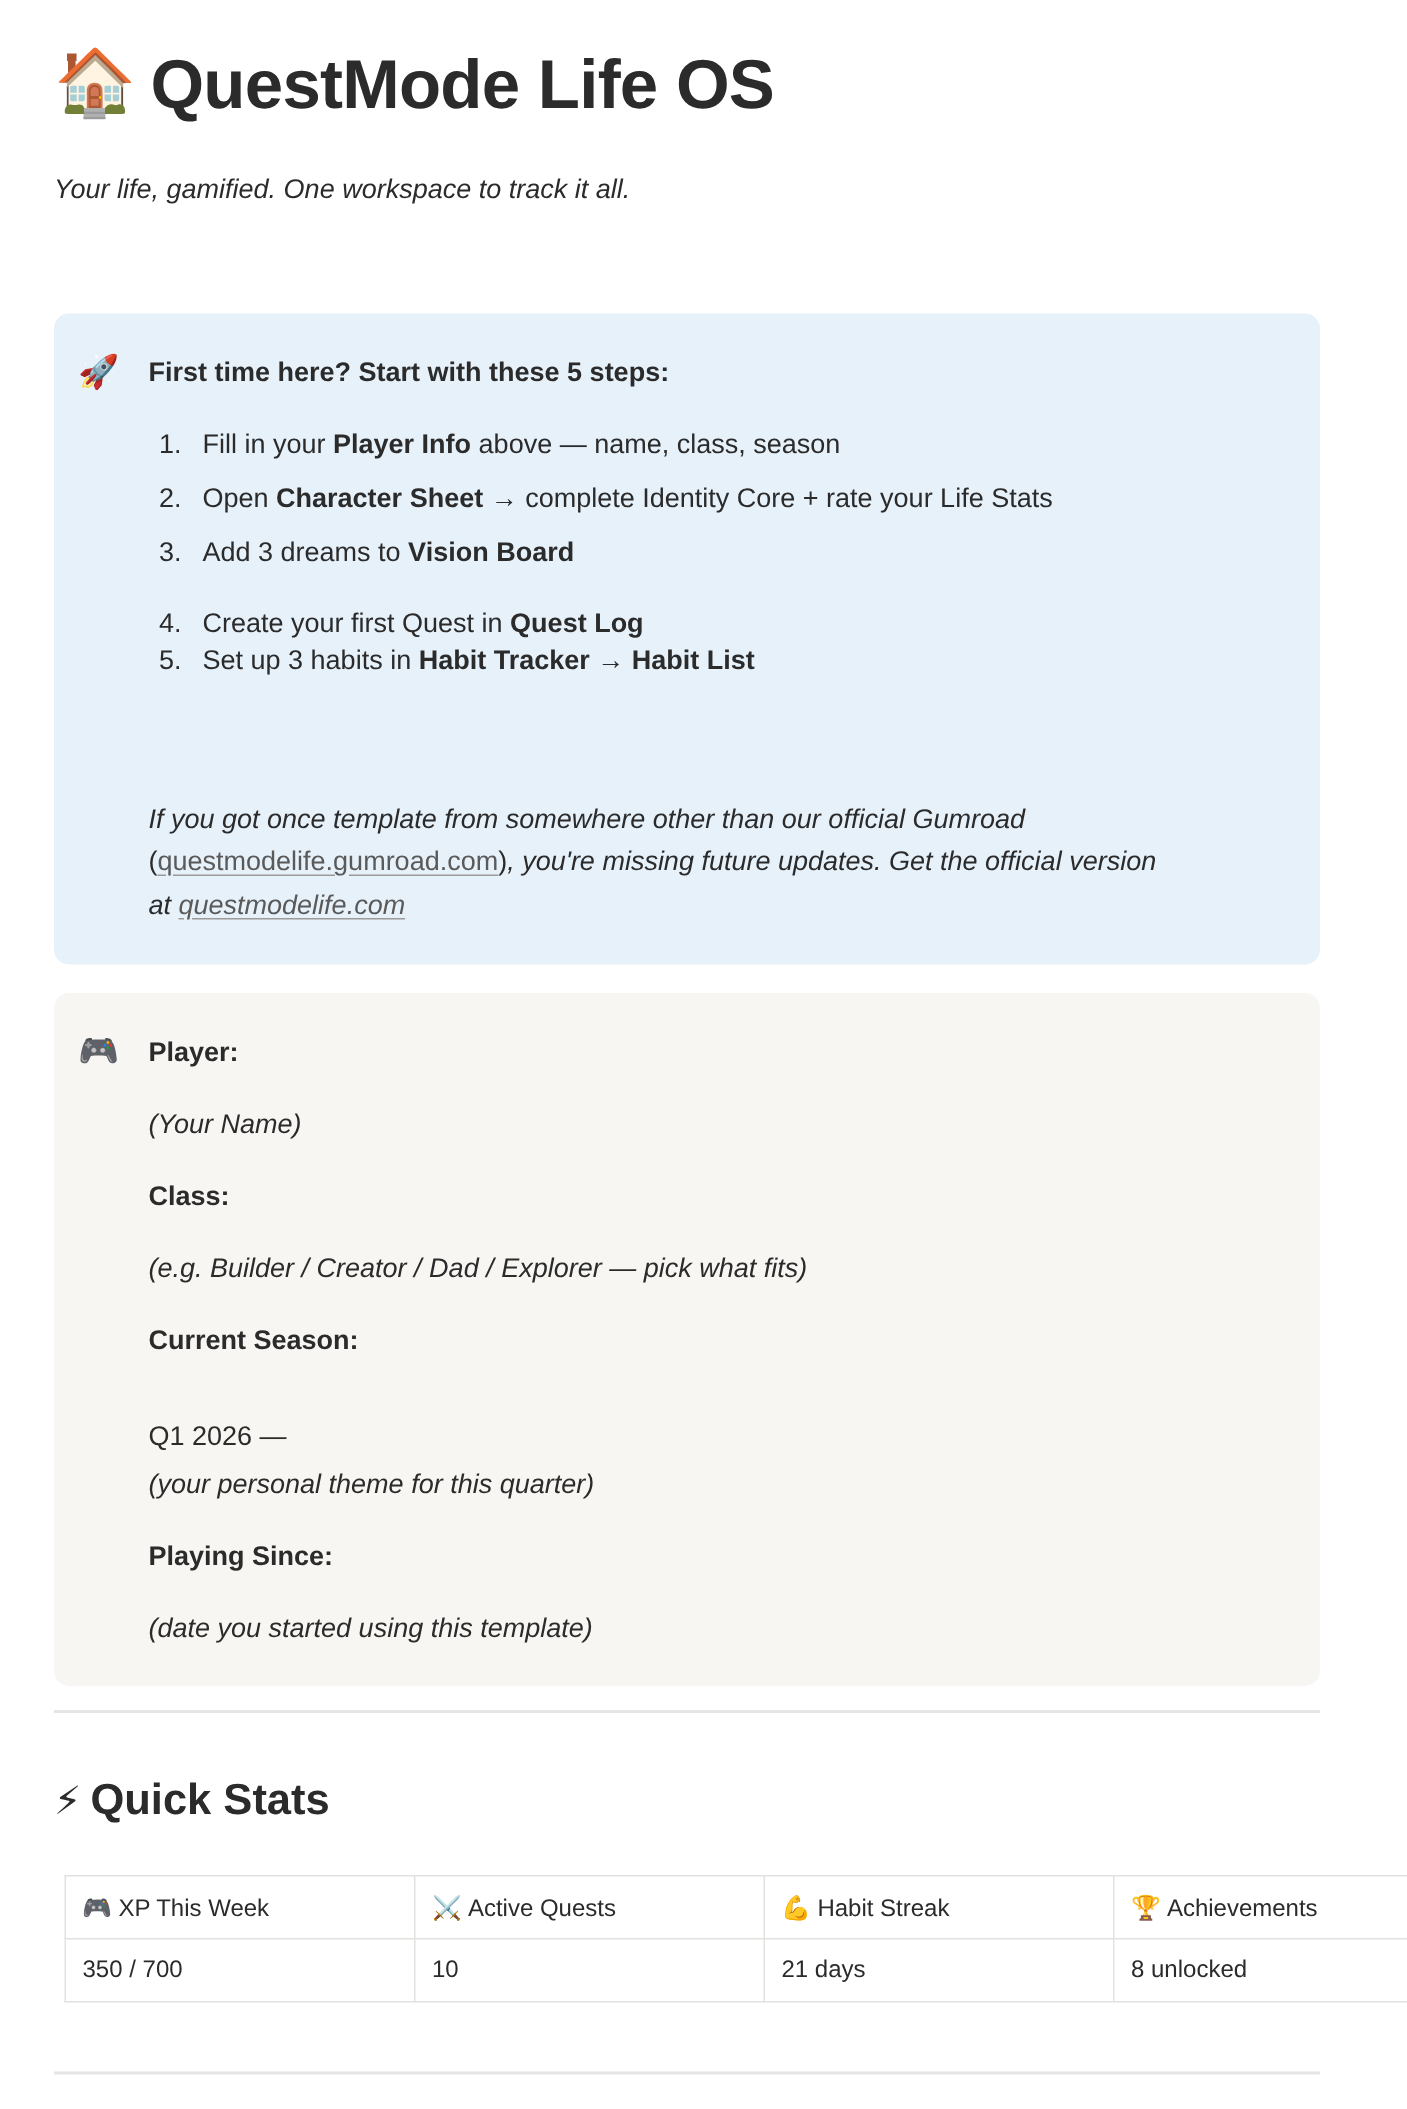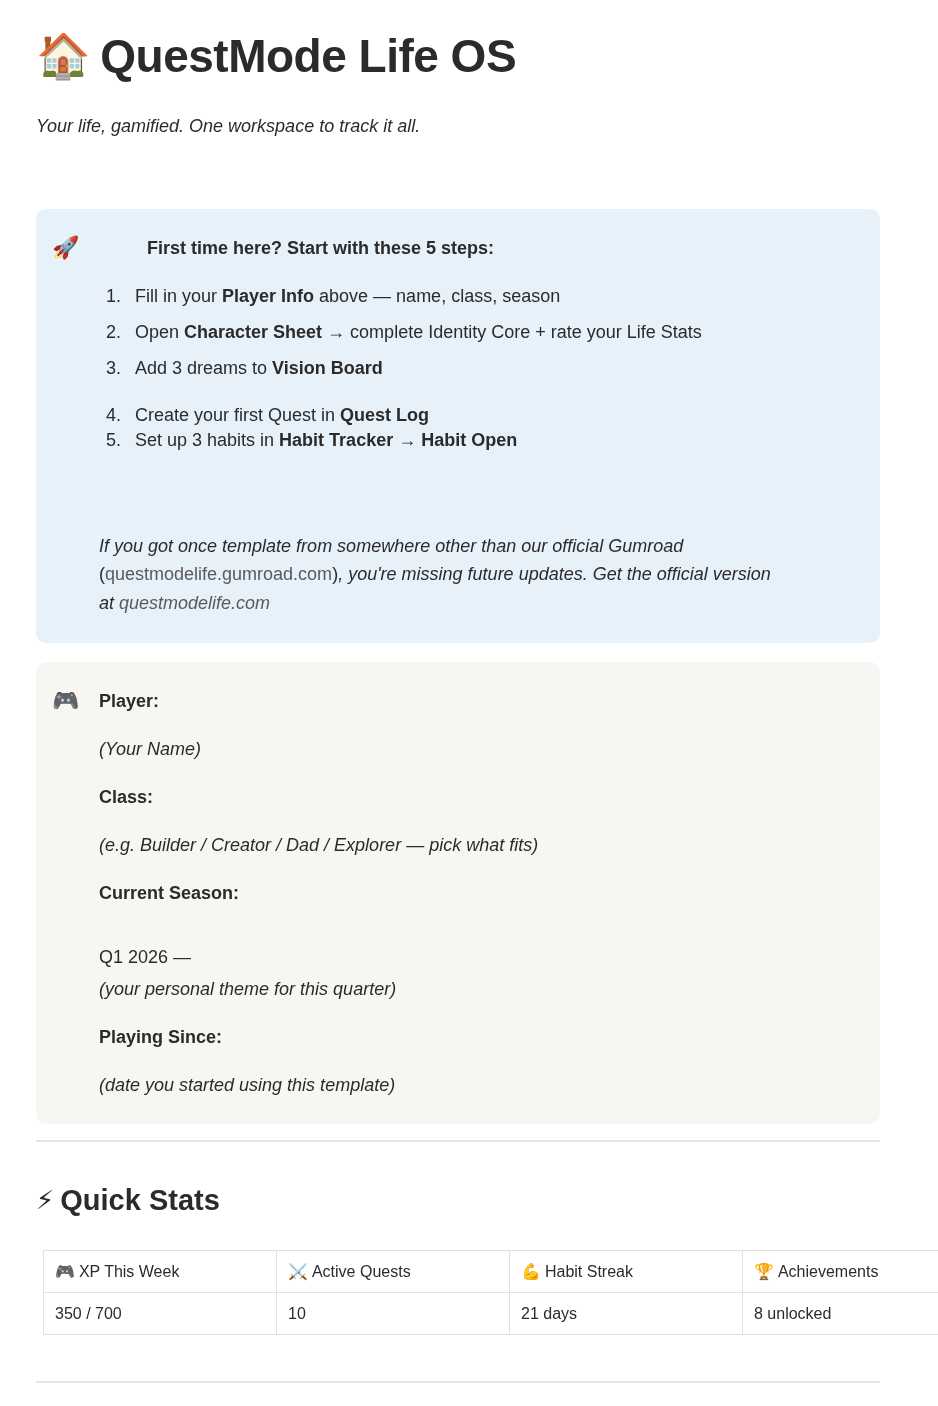--- a/index.html
+++ b/index.html
@@ -80,20 +80,21 @@
     .italic { font-style: italic; }
     .normal { font-style: normal; }
     .ol-item .num {
       display: inline-block;
       width: 36px;
       text-align: left;
       padding-left: 7px;
     }
     a.link {
       color: #5a5a5a;
+      text-decoration: underline;
       text-decoration-color: #9b9a97;
       text-underline-offset: 3px;
     }
     .divider {
       position: absolute;
       left: 0;
       width: 844px;
       height: 2px;
       background: #e6e5e3;
     }
@@ -142,36 +143,36 @@
   <div class="title">
     <span class="emoji">🏠</span>
     <span>QuestMode Life OS</span>
   </div>
 
   <div class="subtitle">Your life, gamified. One workspace to track it all.</div>
 
   <div class="callout blue">
     <span class="callout-icon" style="top:28px;">🚀</span>
 
-    <div class="line bold" style="top:27px;margin-left:48px;">First time here? Start with these 5 steps:</div>
+    <div class="line bold" style="top:27px;">First time here? Start with these 5 steps:</div>
 
     <div class="line ol-item" style="top:75px;">
       <span class="num">1.</span><span>Fill in your </span><span class="bold">Player Info</span><span> above — name, class, season</span>
     </div>
     <div class="line ol-item" style="top:111px;">
       <span class="num">2.</span><span>Open </span><span class="bold">Character Sheet</span><span> → complete Identity Core + rate your Life Stats</span>
     </div>
     <div class="line ol-item" style="top:147px;">
       <span class="num">3.</span><span>Add 3 dreams to </span><span class="bold">Vision Board</span>
     </div>
     <div class="line ol-item" style="top:194px;">
       <span class="num">4.</span><span>Create your first Quest in </span><span class="bold">Quest Log</span>
     </div>
     <div class="line ol-item" style="top:219px;">
-      <span class="num">5.</span><span>Set up 3 habits in </span><span class="bold">Habit Tracker → Habit Open</span>
+      <span class="num">5.</span><span>Set up 3 habits in </span><span class="bold">Habit Tracker → Habit List</span>
     </div>
 
 
     <div class="line italic" style="top:325px;">If you got once template from somewhere other than our official Gumroad</div>
     <div class="line" style="top:353px;">
       <span class="normal">(</span><a class="link normal">questmodelife.gumroad.com</a><span class="normal">)</span><span class="italic">, you're missing future updates. Get the official version</span>
     </div>
     <div class="line italic" style="top:382px;">
       <span>at </span><a class="link">questmodelife.com</a>
     </div>

